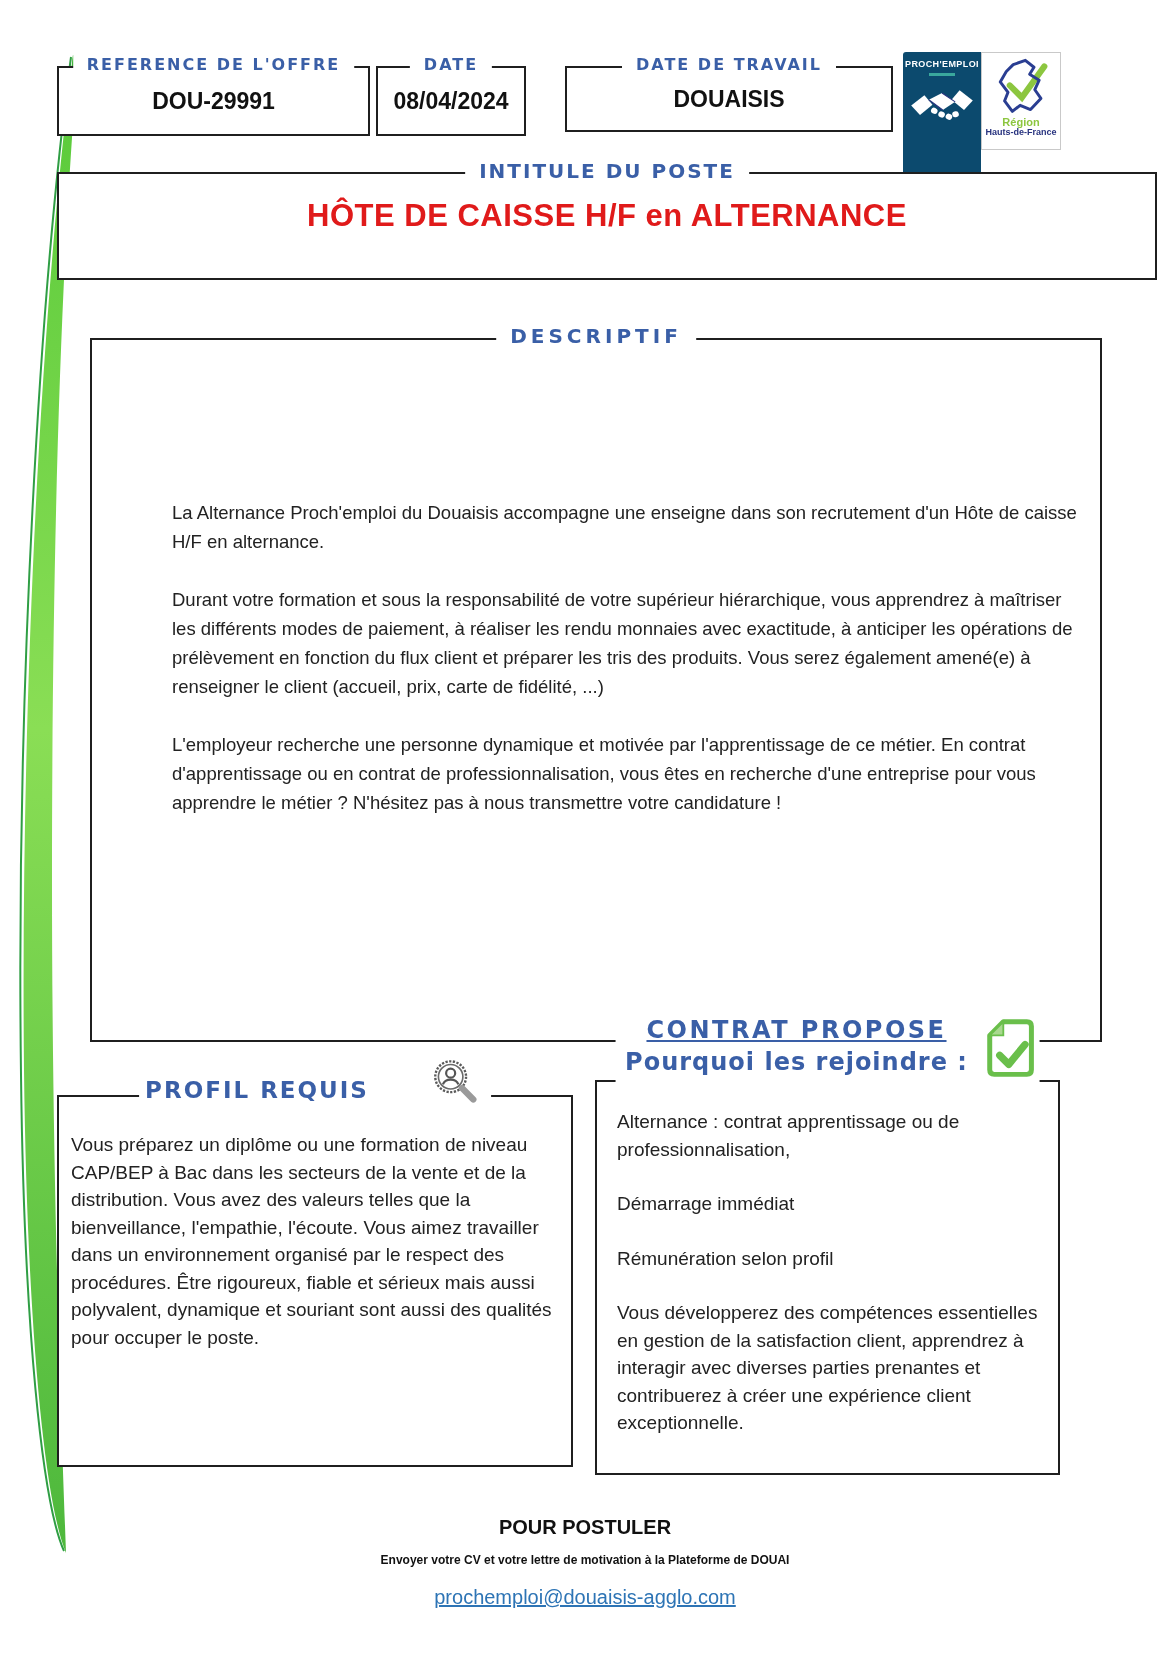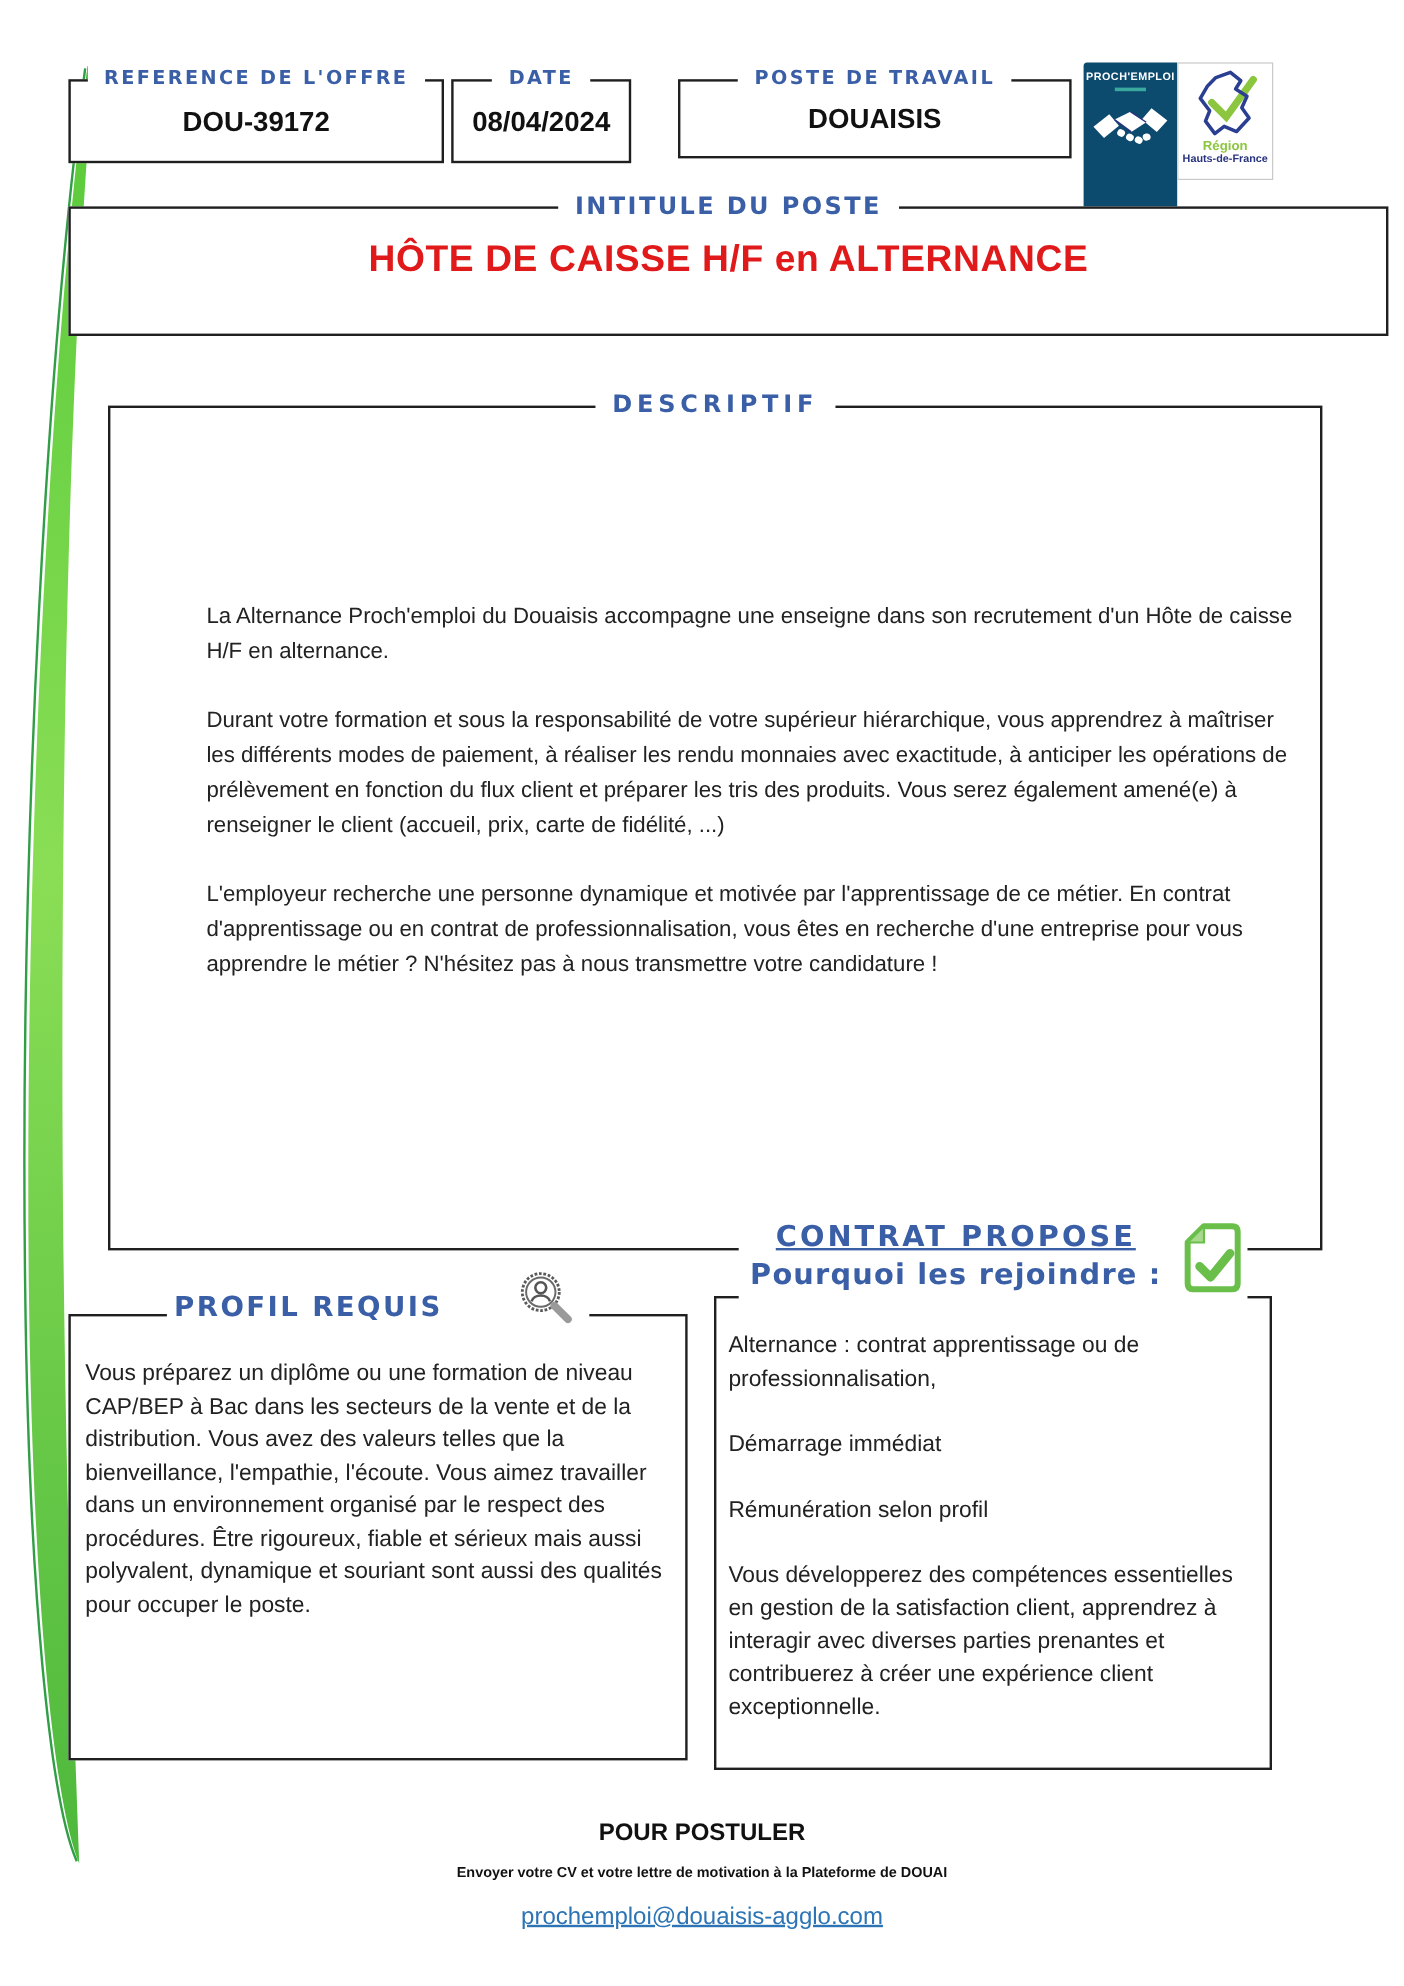--- a/index.html
+++ b/index.html
@@ -64,21 +64,21 @@
     position:absolute;left:12px;right:12px;top:34px;
     font-size:19px;line-height:27.5px;color:#222;
   }
   .contrat-legend{
     top:-66px;display:flex;align-items:flex-start;gap:14px;padding:0 0 6px 10px;
   }
   .contrat-legend-texts{display:flex;flex-direction:column;align-items:center;}
   .contrat-legend-l1{font-size:24px;letter-spacing:2.5px;color:#3a5fa7;text-decoration:underline;}
   .contrat-legend-l2{font-size:24px;letter-spacing:1px;color:#3a5fa7;margin-top:4px;}
   .contrat-content{
-    position:absolute;left:10px;right:10px;top:26px;
+    position:absolute;left:20px;right:10px;top:26px;
     font-size:19px;line-height:27.5px;color:#222;
   }
   .contrat-content p{margin:0 0 27px 0;}
   
   .footer-heading{
     position:absolute;left:0;right:0;top:1516px;text-align:center;
     font-weight:bold;font-size:20px;color:#111;
   }
   .footer-line{
     position:absolute;left:0;right:0;top:1553px;text-align:center;
@@ -100,30 +100,30 @@
         <stop offset="1" stop-color="#4db83c"></stop>
       </linearGradient>
     </defs>
     <path d="M73 55 C44 280 20 680 24 1070 C27 1320 44 1500 66 1553 C60 1390 52 1160 52 880 C52 520 62 250 78 58 Z" fill="url(#gg)"></path>
     <path d="M71 57 C40 290 16 690 21 1075 C24 1325 42 1502 64 1551" fill="none" stroke="#2f9e44" stroke-width="2"></path>
     <path d="M73 55 L78 58 L76 120 L66 120 Z" fill="#3fae3c"></path>
   </svg>
 
   <div class="fbox" style="left:57px;top:66px;width:313px;height:70px;">
     <div class="legend hdr-legend">REFERENCE DE L'OFFRE</div>
-    <div class="hdr-value">DOU-39172</div>
+    <div class="hdr-value">DOU-29991</div>
   </div>
 
   <div class="fbox" style="left:376px;top:66px;width:150px;height:70px;">
     <div class="legend hdr-legend">DATE</div>
     <div class="hdr-value">08/04/2024</div>
   </div>
 
   <div class="fbox" style="left:565px;top:66px;width:328px;height:66px;">
-    <div class="legend hdr-legend">POSTE DE TRAVAIL</div>
+    <div class="legend hdr-legend">DATE DE TRAVAIL</div>
     <div class="hdr-value">DOUAISIS</div>
   </div>
 
   <div class="logo">
     <div class="logo-tile-navy">
       <div class="logo-pe-text">PROCH'EMPLOI</div>
       <div class="logo-pe-line"></div>
       <svg width="66" height="58" viewBox="0 0 90 64">
         <g fill="#ffffff">
           <path d="M3 30 L21 16 L32 29 L15 43 Z"></path>

